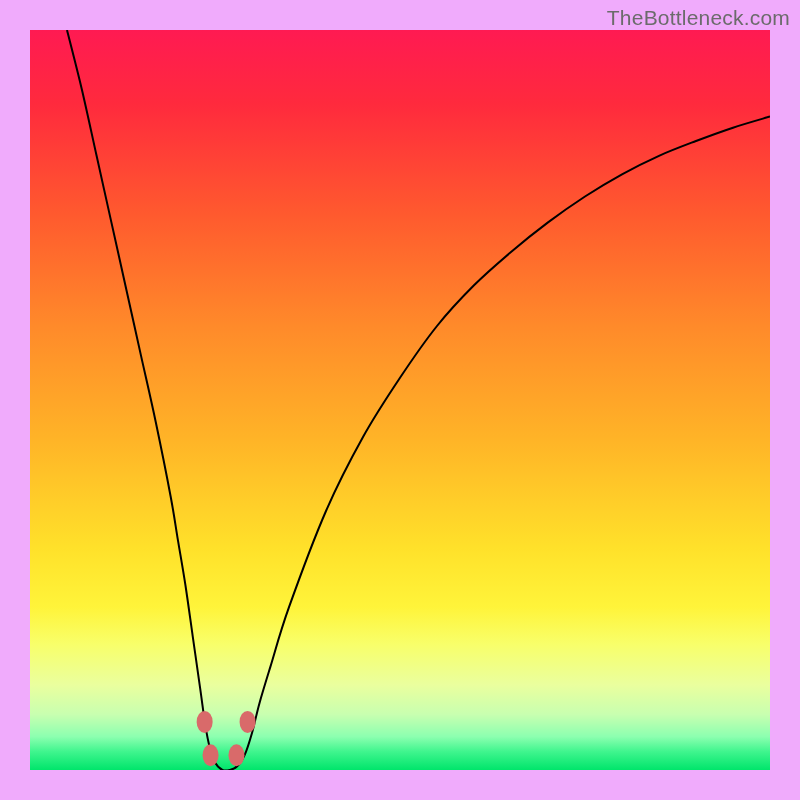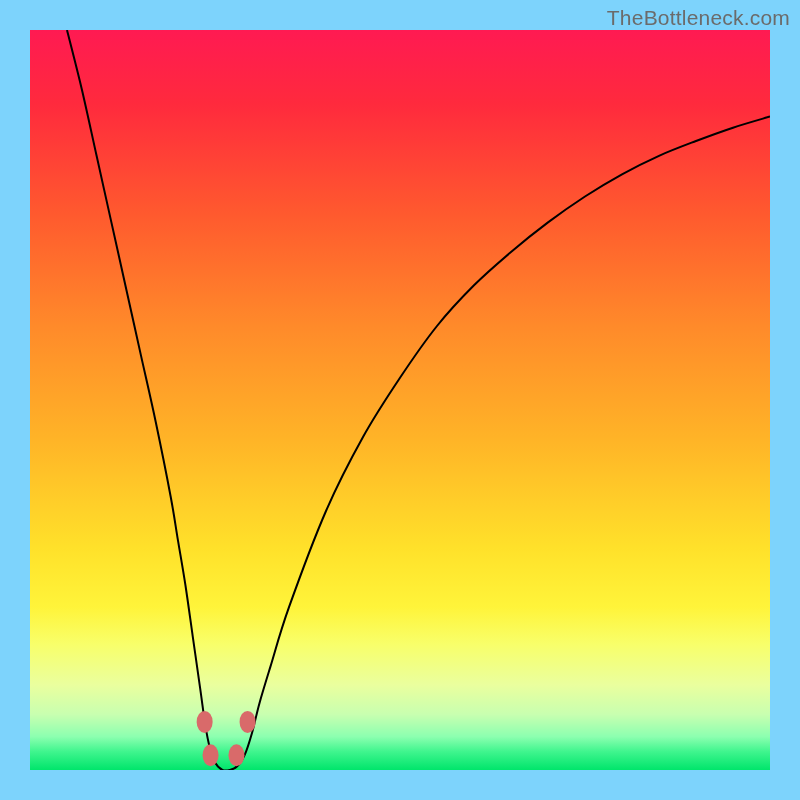--- a/index.html
+++ b/index.html
@@ -8,21 +8,21 @@
     width: 800px;
     height: 800px;
     overflow: hidden;
     background: #000;
     font-family: Arial, Helvetica, sans-serif;
   }
   .frame {
     position: absolute;
     left: 0; top: 0;
     width: 800px; height: 800px;
-    background: #7dd3fc;
+    background: #f0abfc;
   }
   .plot {
     position: absolute;
     left: 30px;
     top: 30px;
     width: 740px;
     height: 740px;
     overflow: hidden;
   }
   .plot svg {

